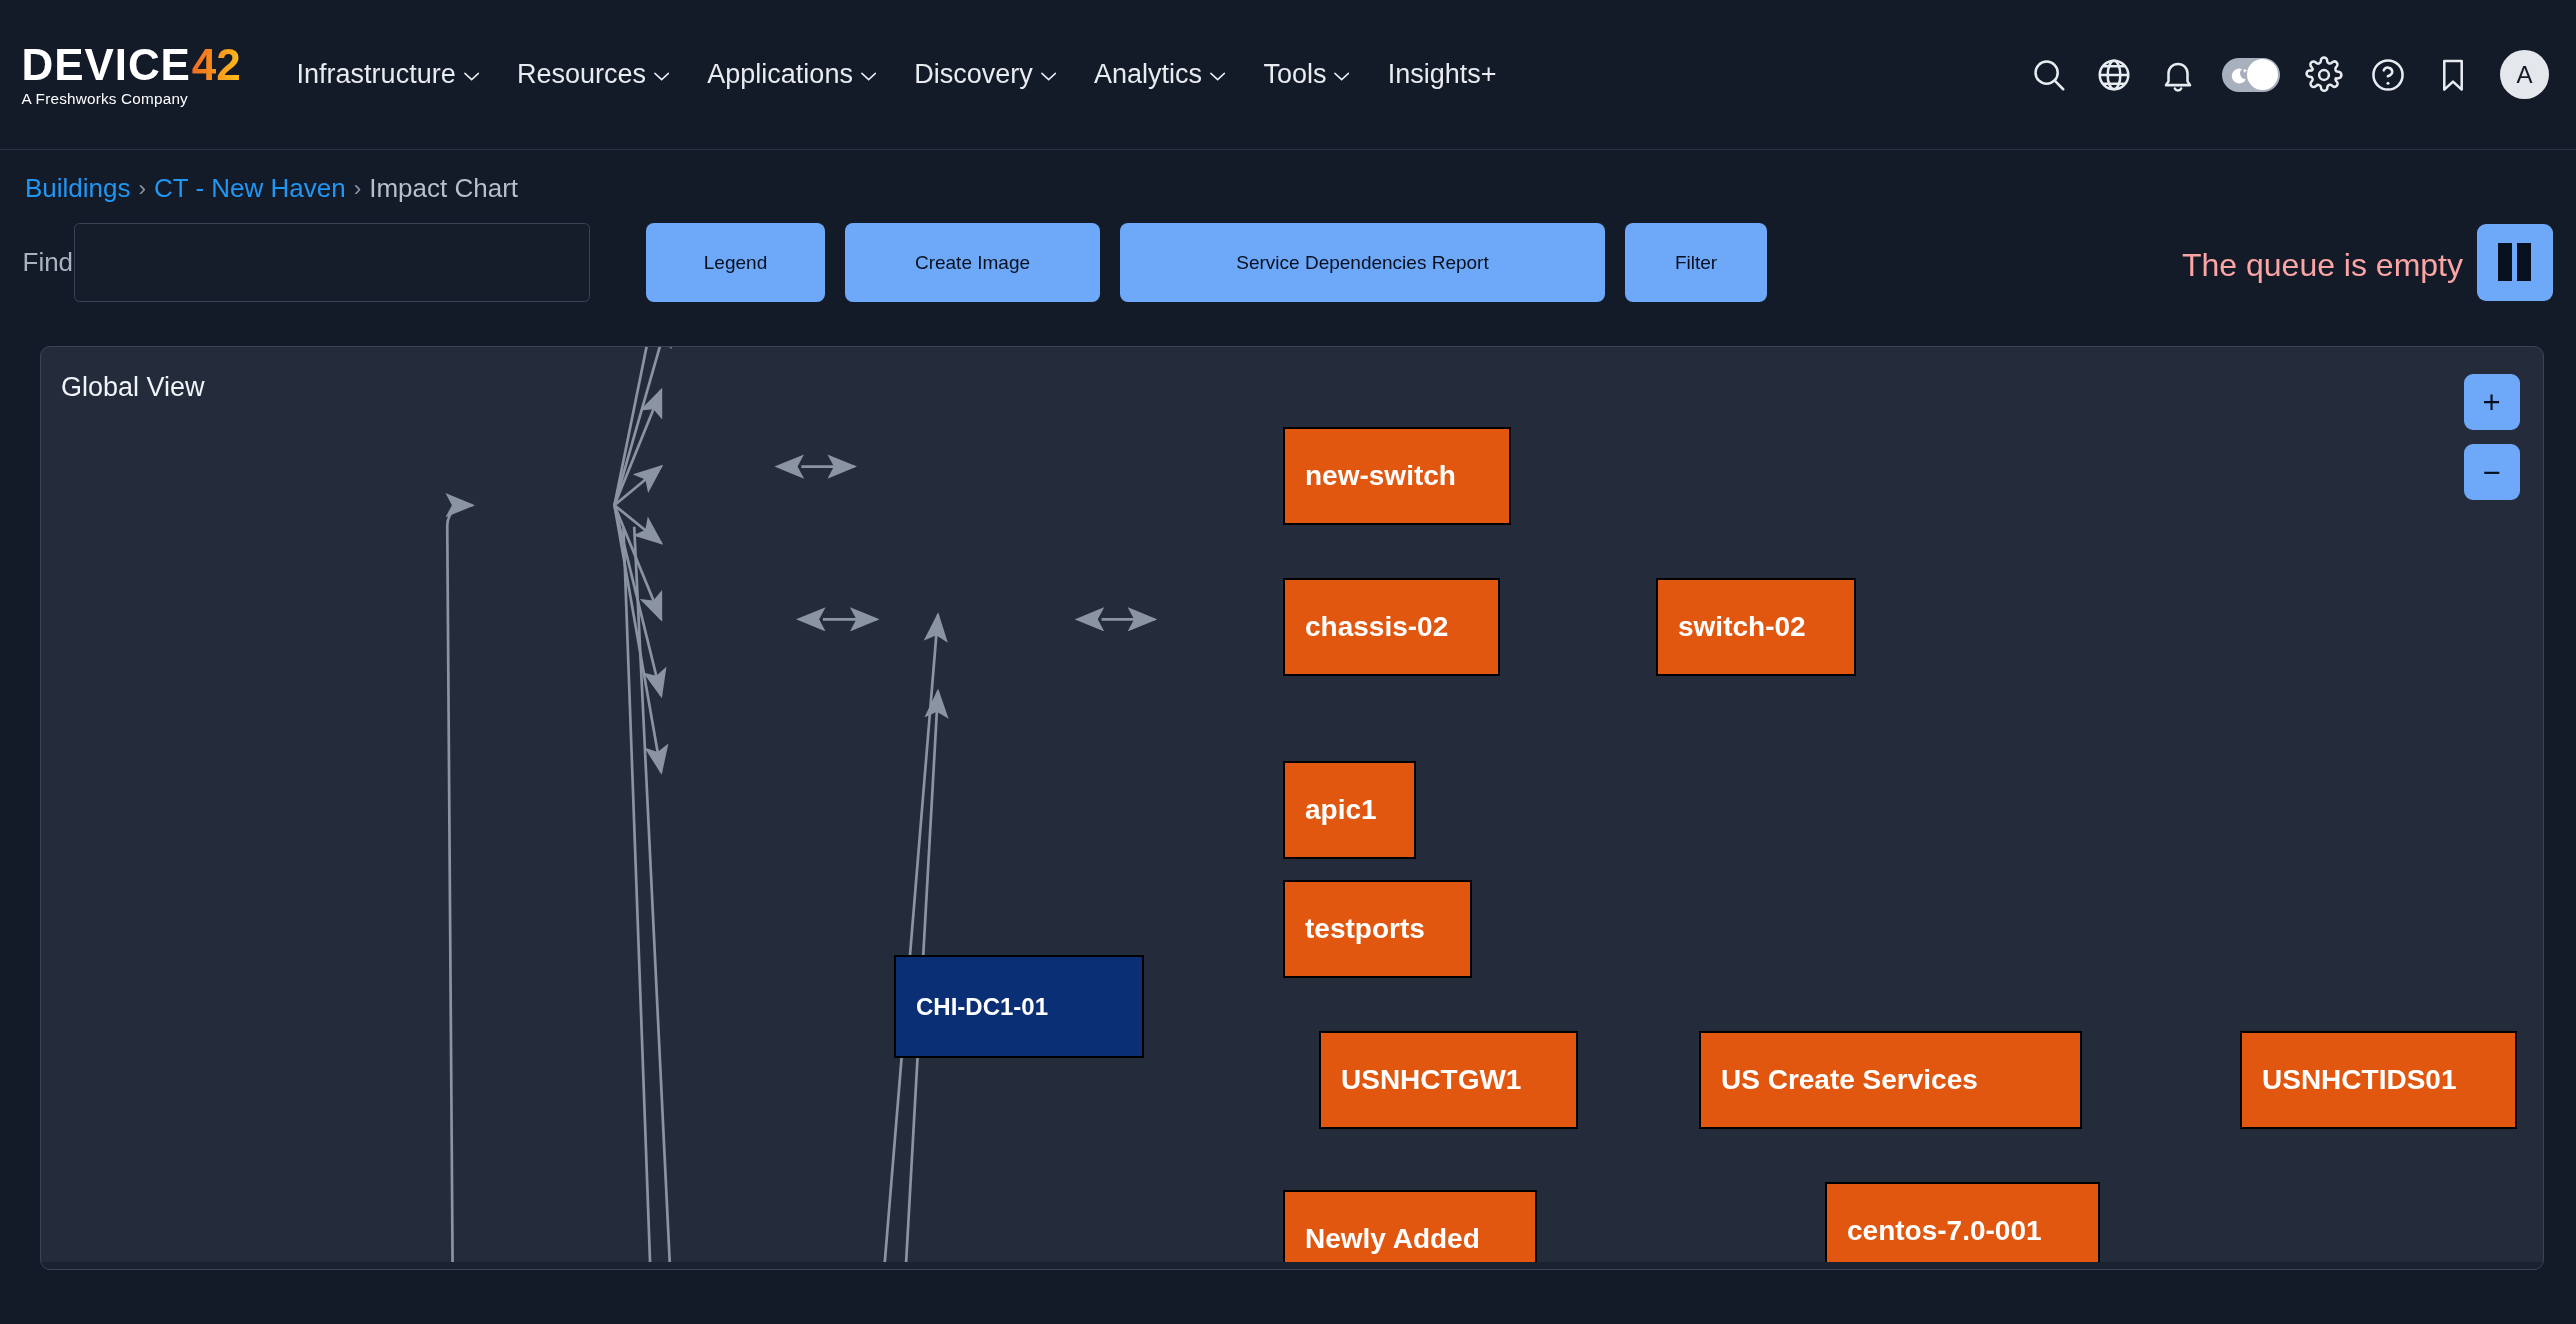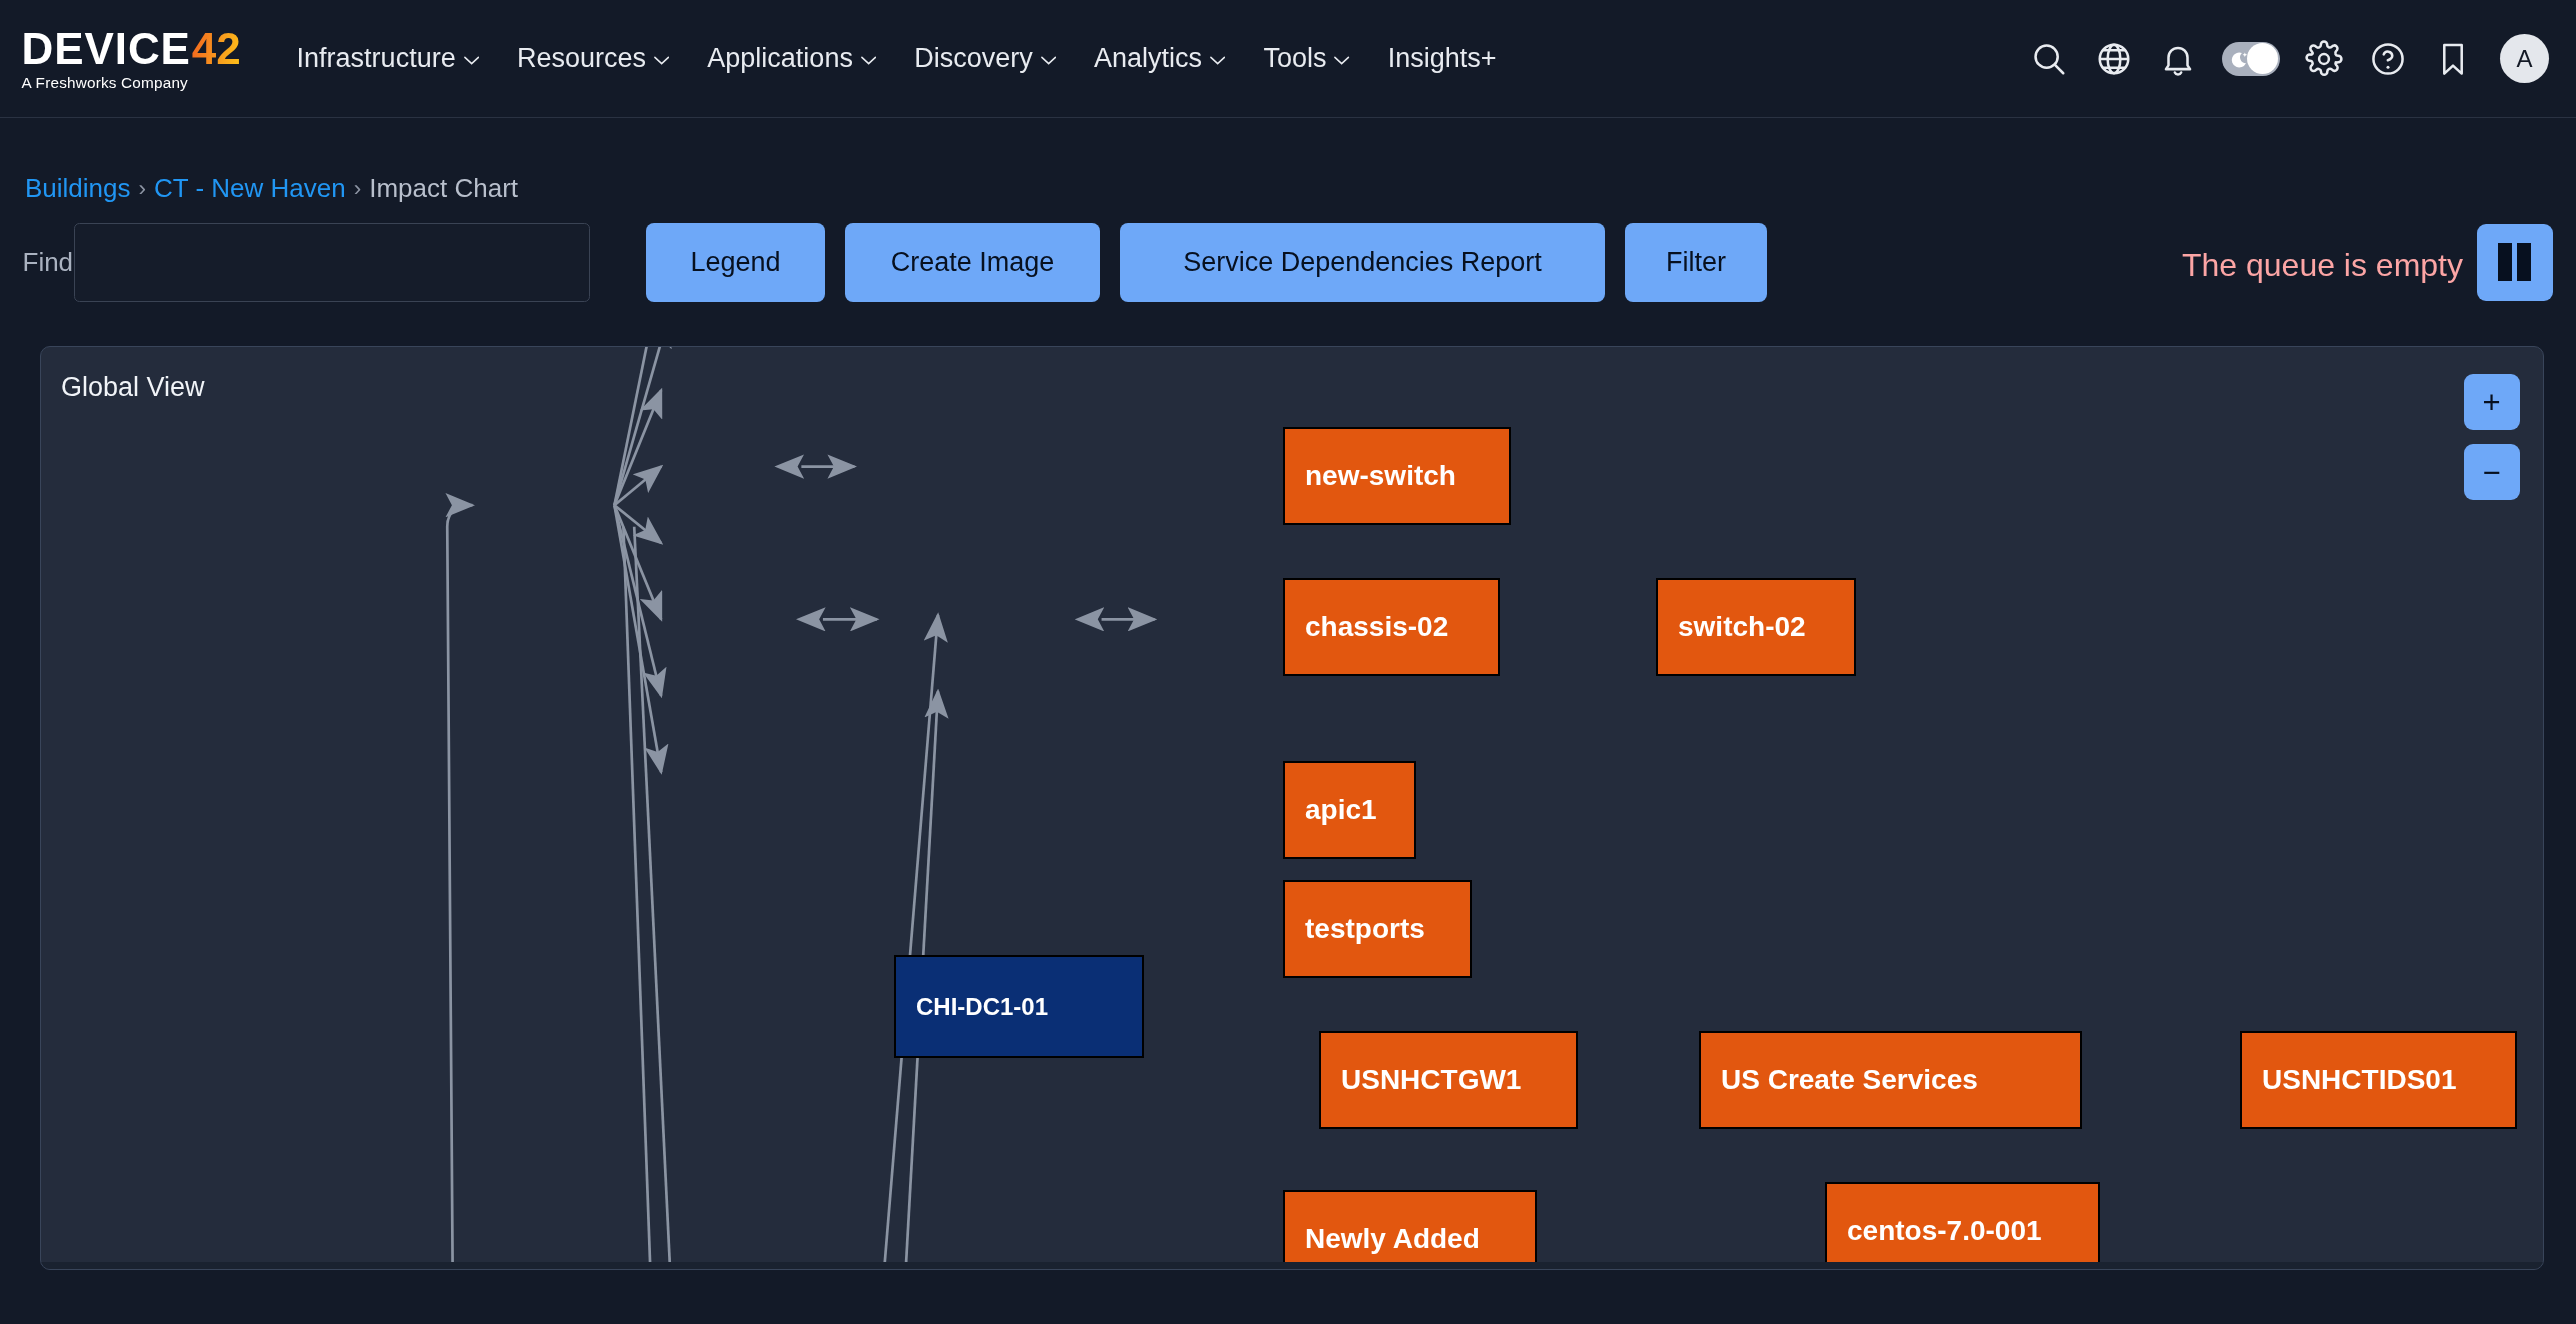--- a/index.html
+++ b/index.html
@@ -6,21 +6,21 @@
   html, body {
     width: 2576px; height: 1325px;
     background: #131a28;
     font-family: "Liberation Sans", sans-serif;
     overflow: hidden;
   }
 
   
   .topnav {
     position: absolute; left: 0; top: 0;
-    width: 2576px; height: 118px;
+    width: 2576px; height: 150px;
     background: #131a28;
     border-bottom: 0.9px solid #2a3242;
     display: flex; align-items: center;
   }
   .logo-block {
     margin-left: 21.6px; width: 225px; flex: none;
     display: flex; flex-direction: column; justify-content: center;
   }
   .logo-wordmark { display: flex; align-items: flex-end; height: 47px; }
   .logo-text-d {
@@ -92,21 +92,21 @@
   .find-input {
     position: absolute; left: 74px; top: 0;
     width: 516px; height: 79px;
     background: #151c2a; border: 0.9px solid #3a4354; border-radius: 5.4px;
     color: #e8ebf0; font-size: 24px; padding: 0 14.4px;
     font-family: "Liberation Sans", sans-serif; outline: none;
   }
   .tbtn {
     position: absolute; top: 0; height: 79px;
     background: #6ea8f8; color: #07101f;
-    font-size: 27px; font-weight: 400;
+    font-size: 19px; font-weight: 400;
     border: none; border-radius: 8px; cursor: pointer;
     display: flex; align-items: center; justify-content: center;
     font-family: "Liberation Sans", sans-serif;
     padding: 0 8px; white-space: nowrap;
   }
   #btn-legend  { left: 646px;  width: 179px; }
   #btn-image   { left: 845px;  width: 255px; }
   #btn-sdr     { left: 1120px; width: 485px; }
   #btn-filter  { left: 1625px; width: 142px; }
 

